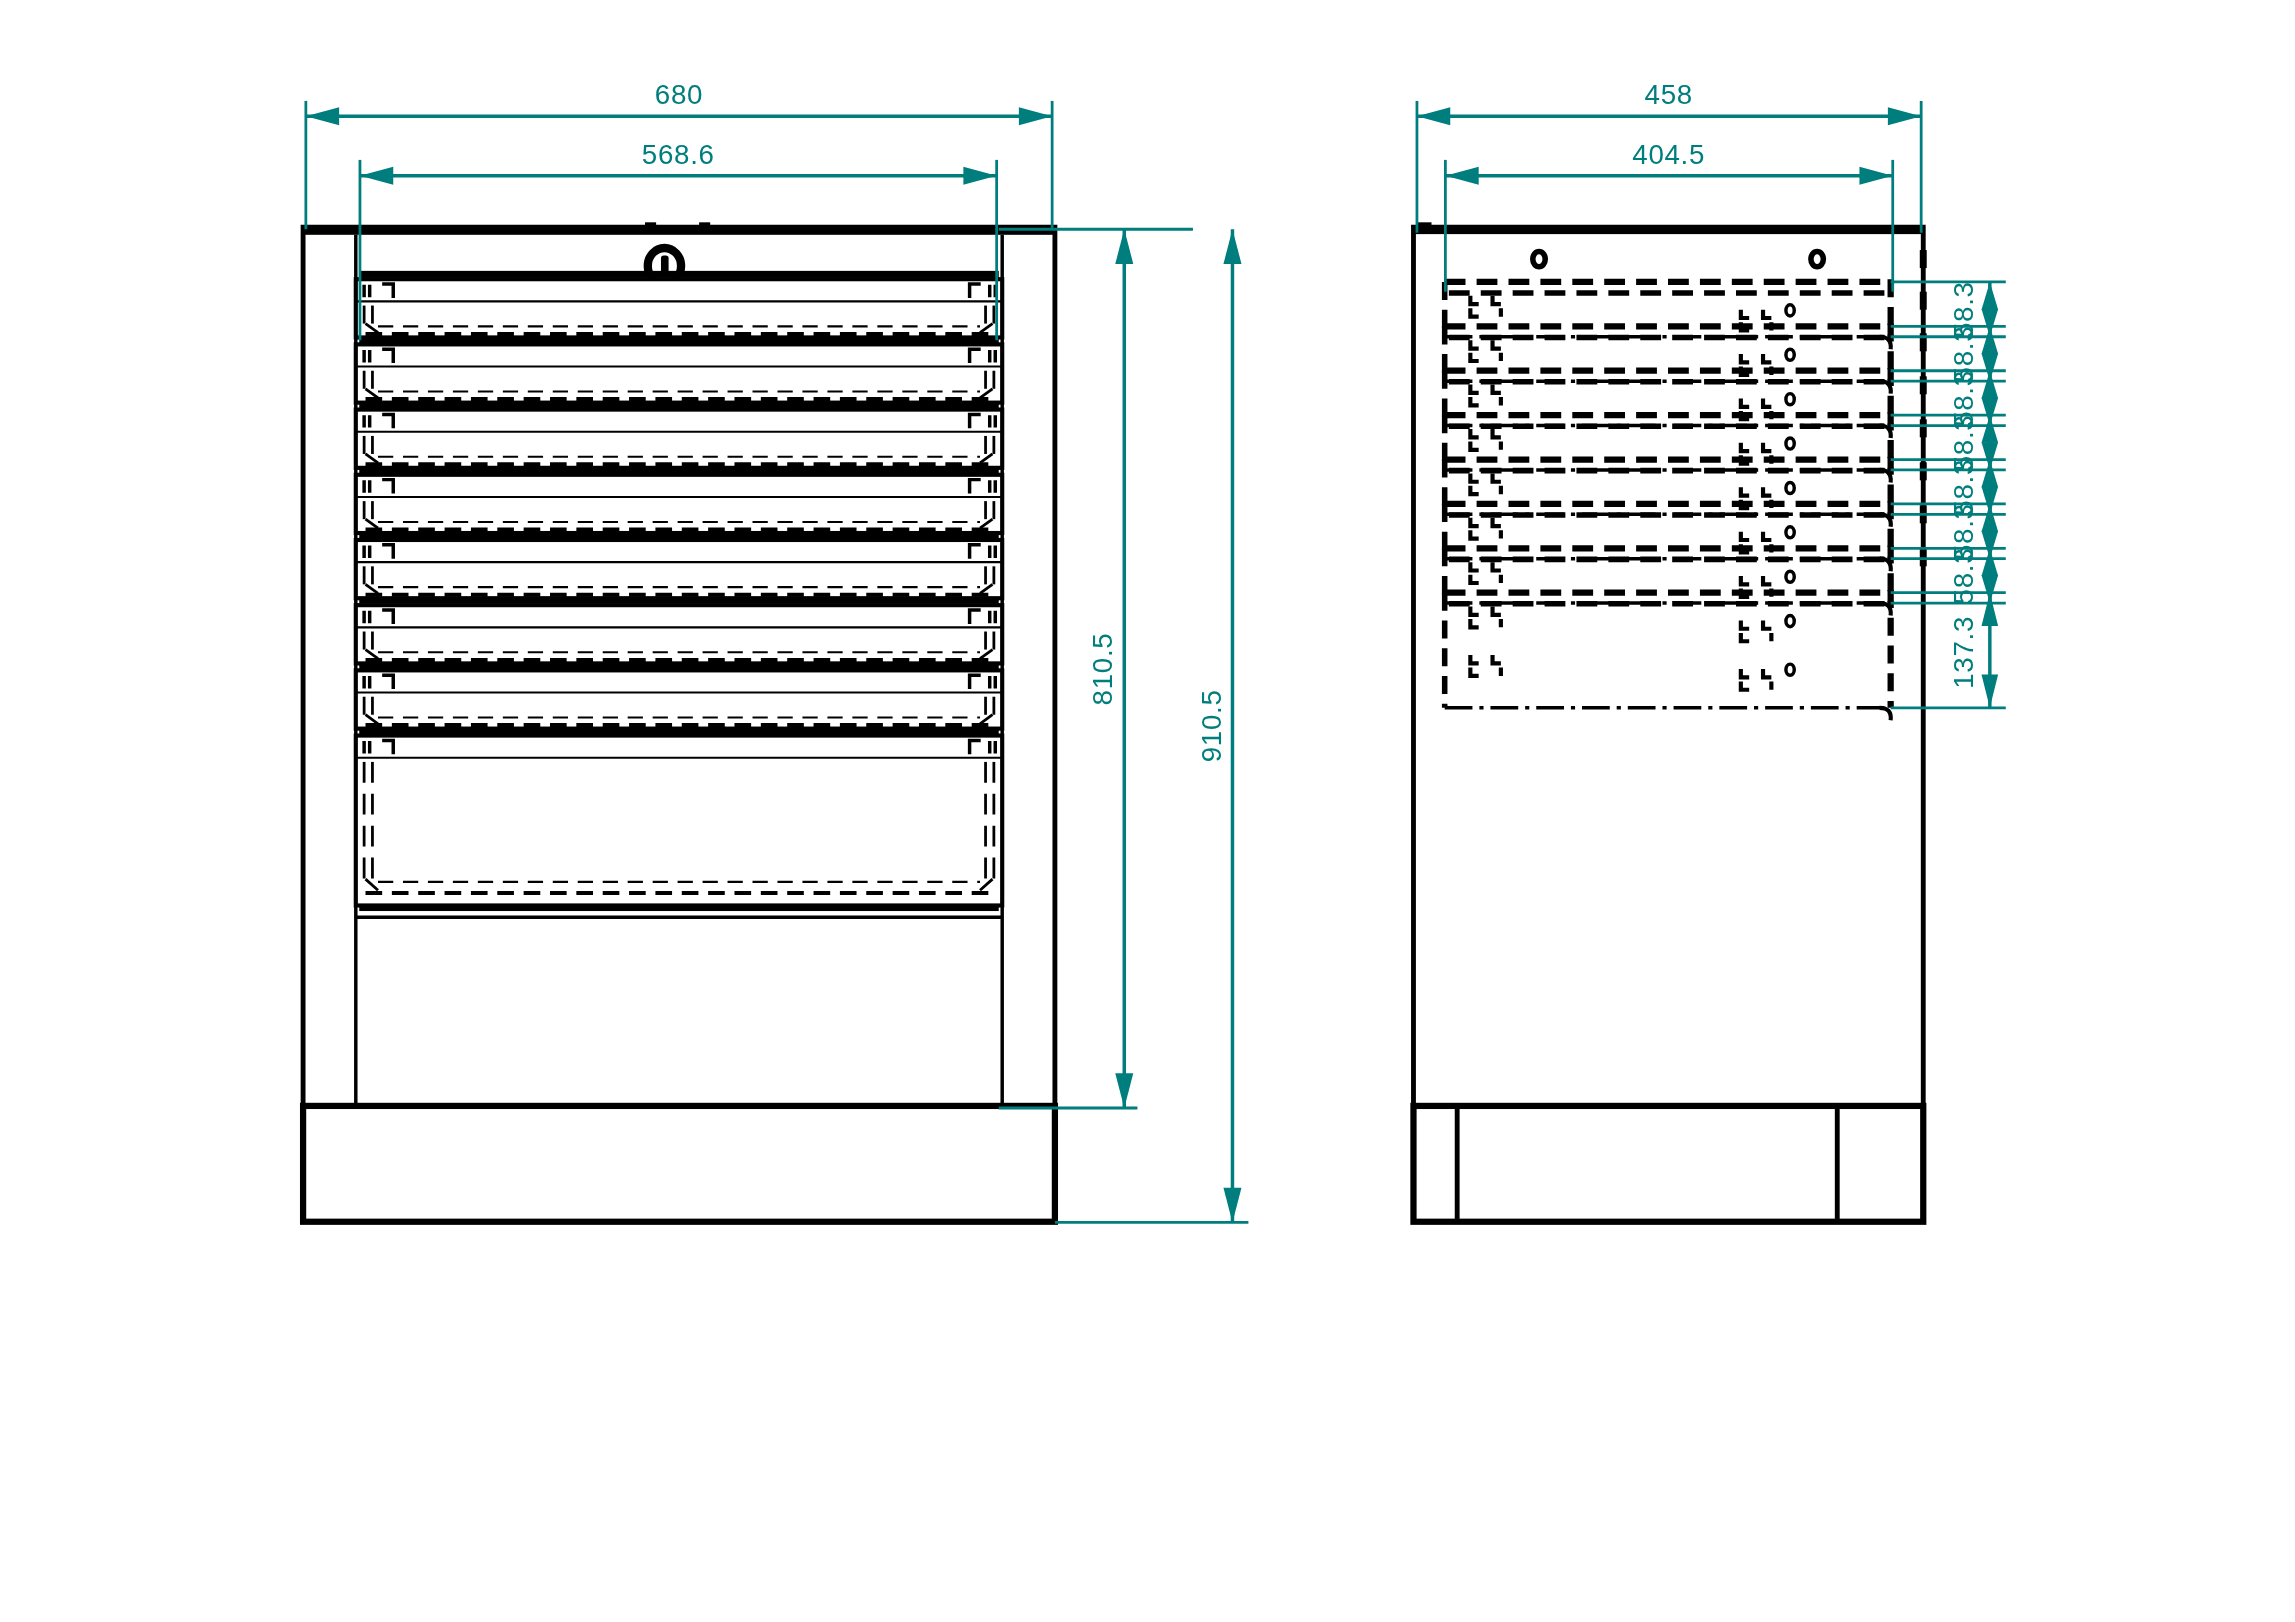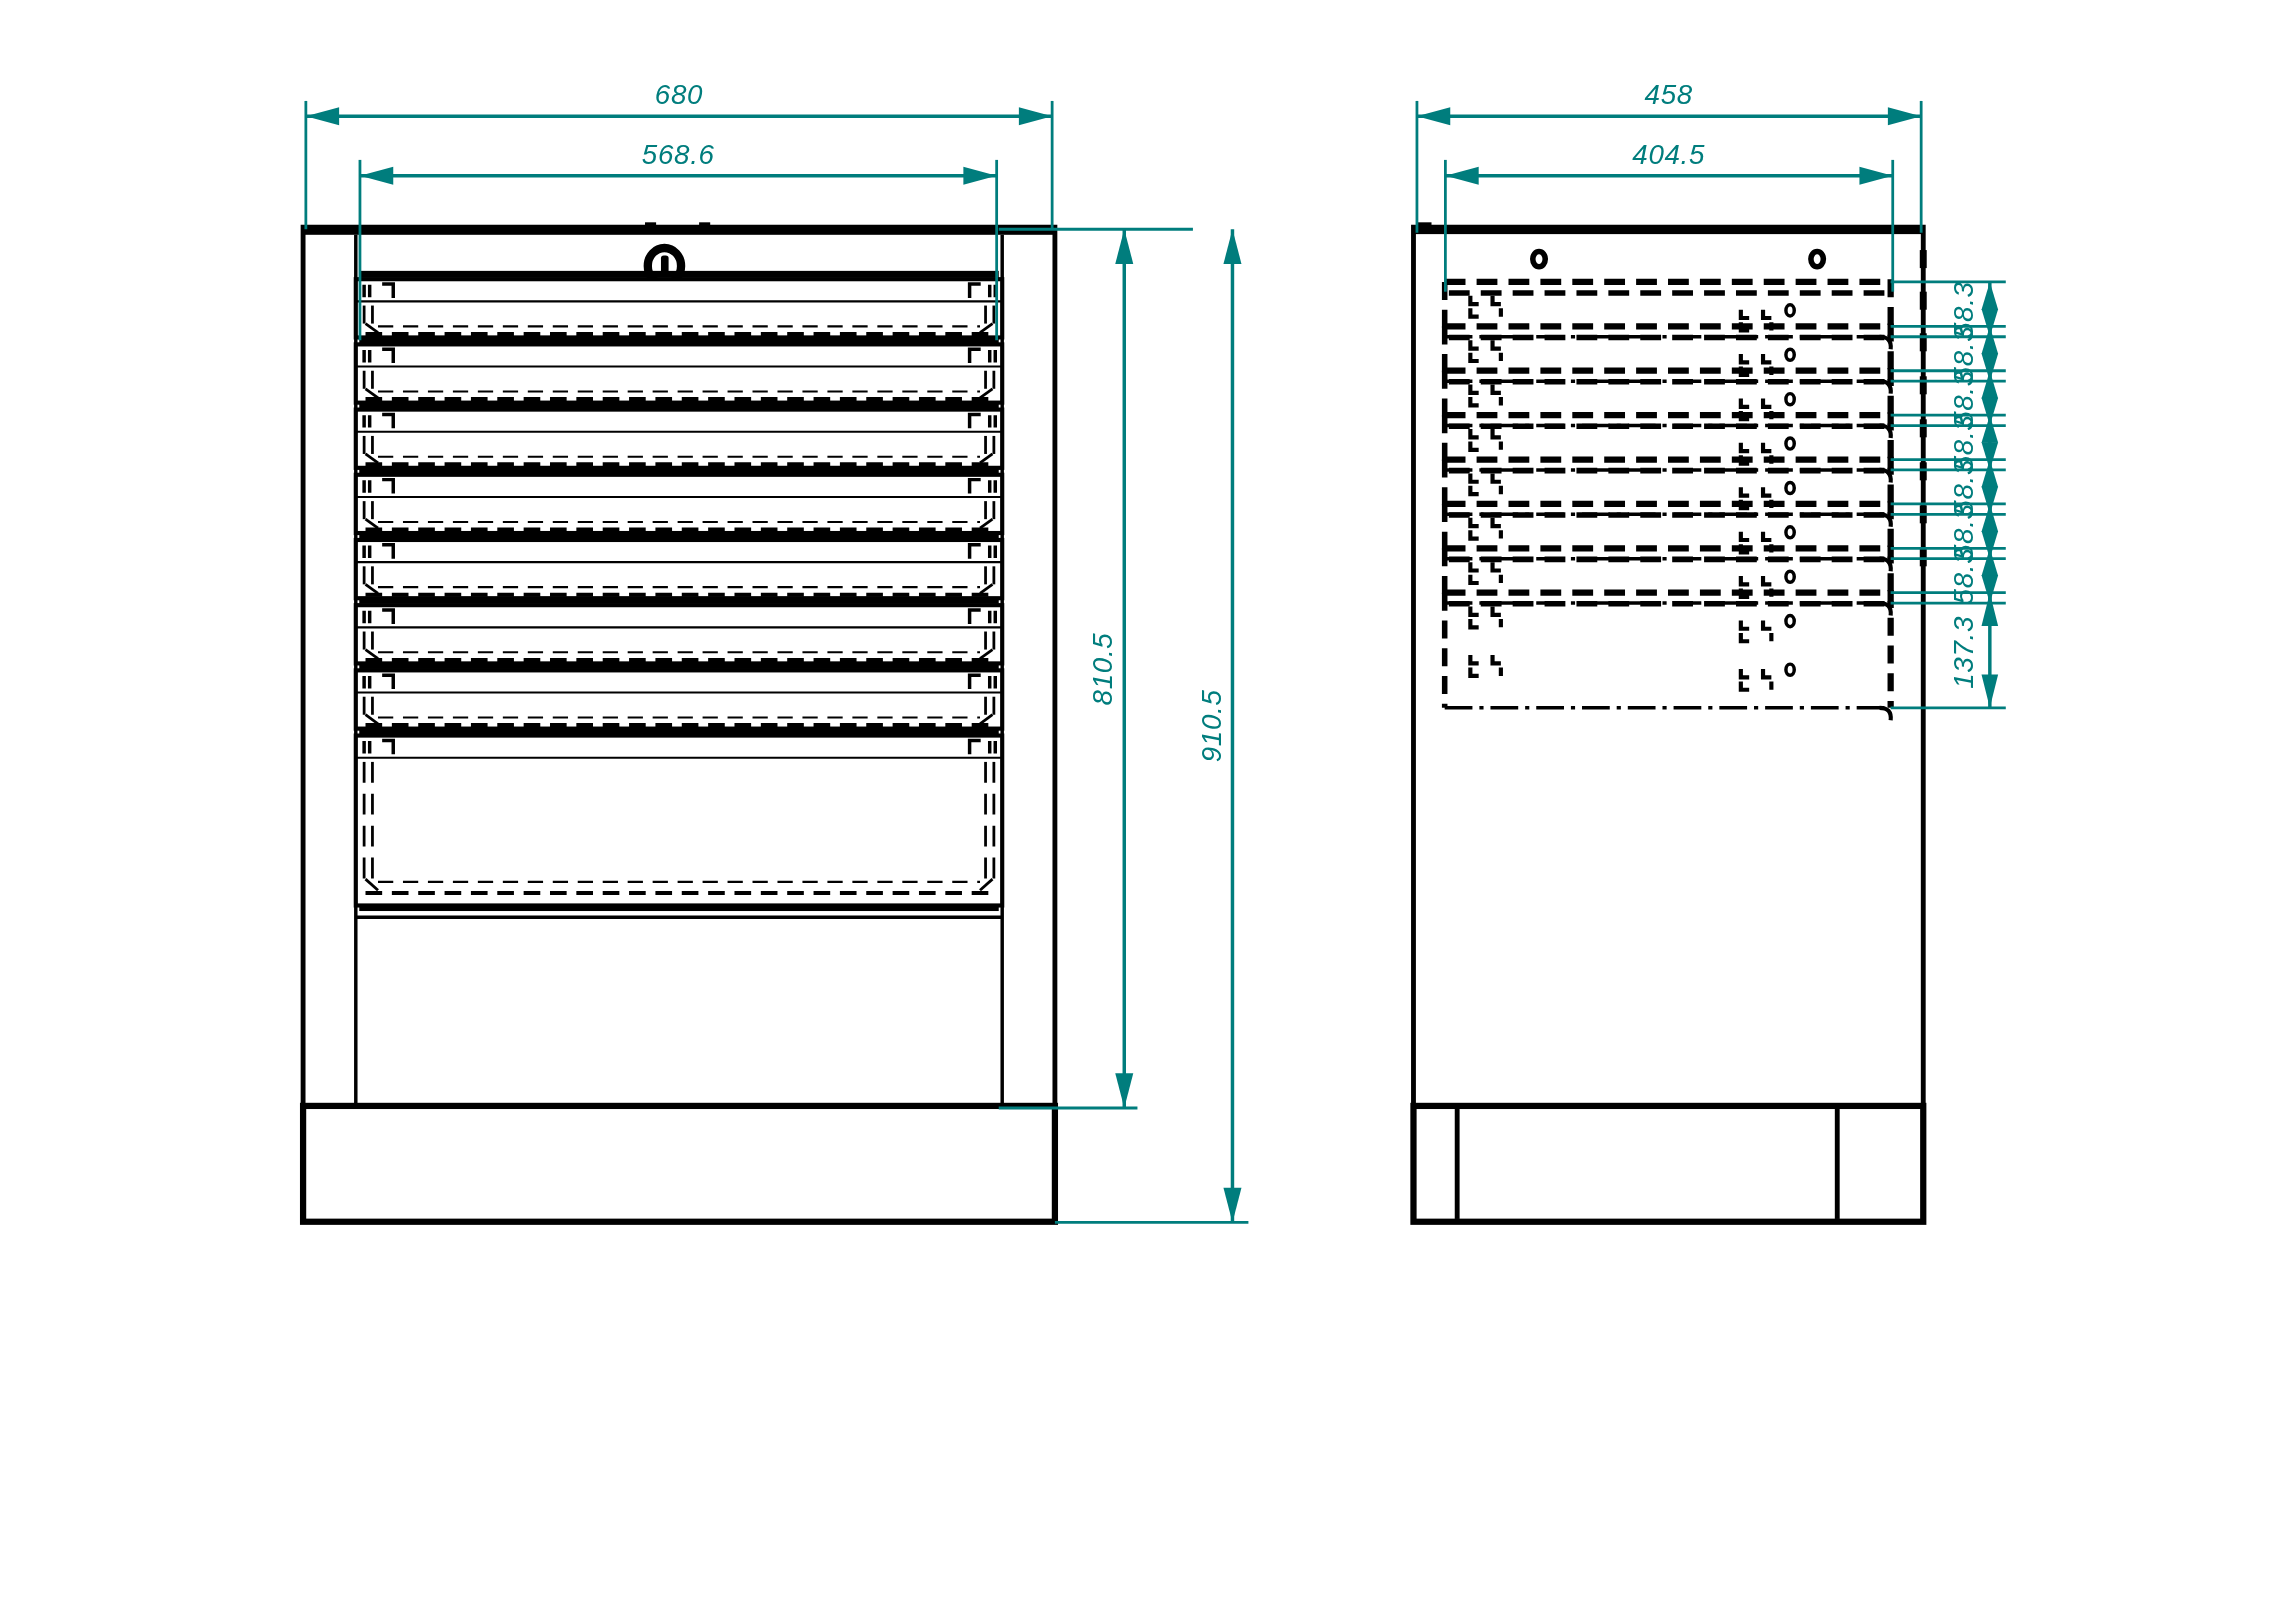--- a/index.html
+++ b/index.html
@@ -1,17 +1,17 @@
 <!DOCTYPE html>
 <html style="font-size:11px"><head>
 <meta charset="utf-8">
 <style>
   html,body{margin:0;padding:0;background:#ffffff;}
   body{font-family:"Liberation Sans", sans-serif;}
-  #sheet{position:relative;width:2295px;height:1623px;background:#fff;overflow:hidden;font-style:italic;}
+  #sheet{position:relative;width:2295px;height:1623px;background:#fff;overflow:hidden;}
   #sheet svg{display:block;}
   .dimtext{font-family:"Liberation Sans", sans-serif;font-size:40px;fill:#007d7d;letter-spacing:1px;}
 </style>
 </head>
 <body>
 
 <div id="sheet">
 <svg width="2295" height="1623" viewBox="0 0 3309 2339" xmlns="http://www.w3.org/2000/svg">
 
   <rect x="0" y="0" width="3309" height="2339" fill="#ffffff"></rect>

